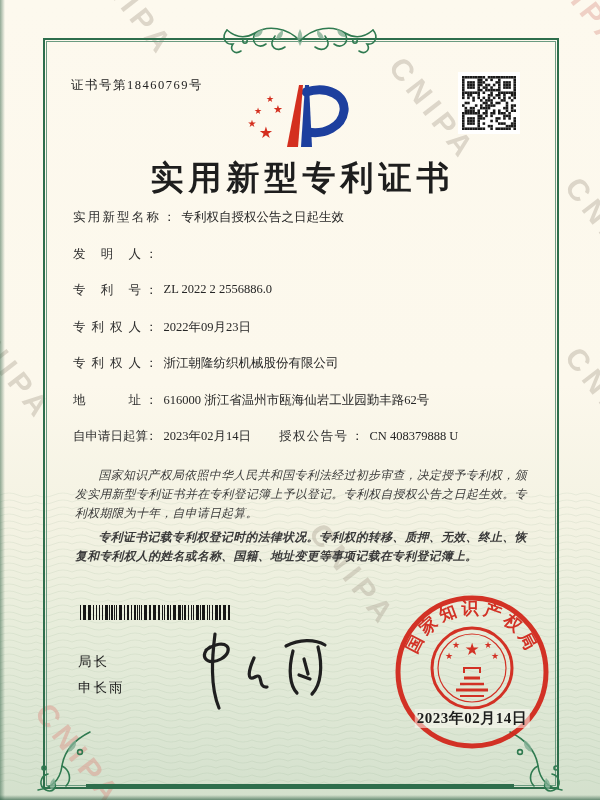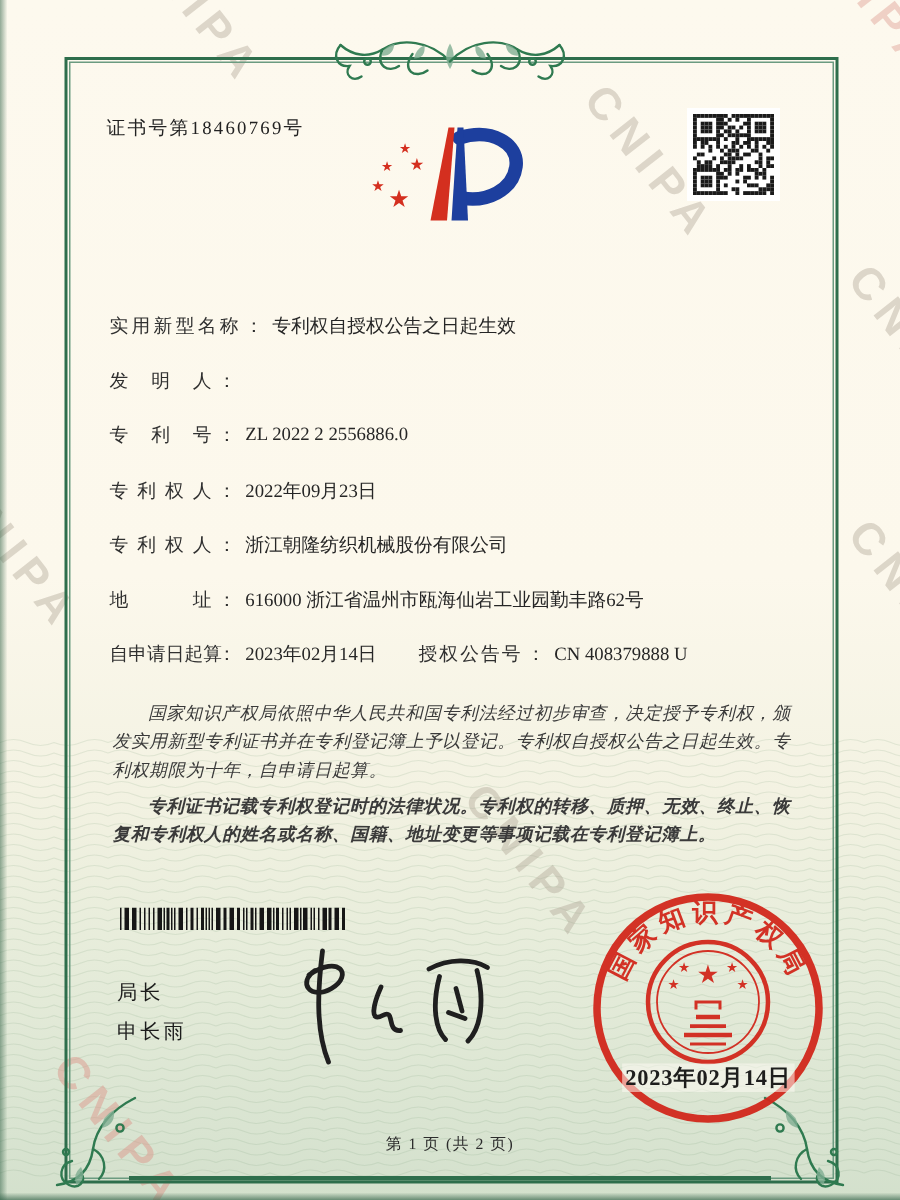--- a/index.html
+++ b/index.html
@@ -432,20 +432,21 @@
         <rect x="33.43" y="51.43" width="2.57" height="2.57"></rect>
         <rect x="36.00" y="51.43" width="2.57" height="2.57"></rect>
         <rect x="38.57" y="51.43" width="2.57" height="2.57"></rect>
         <rect x="41.14" y="51.43" width="2.57" height="2.57"></rect>
         <rect x="43.71" y="51.43" width="2.57" height="2.57"></rect>
         <rect x="46.29" y="51.43" width="2.57" height="2.57"></rect>
         <rect x="51.43" y="51.43" width="2.57" height="2.57"></rect>
       </svg>
   </div>
 
+  <div class="title">实用新型专利证书</div>
 
   <div class="fields">
     <div class="frow">
       <span class="flabel" style="width:86px">实用新型名称</span>
         <span class="fcolon">：</span>
         <span class="fvalue">专利权自授权公告之日起生效</span>
     </div>
     <div class="frow">
       <span class="flabel">发明人</span>
         <span class="fcolon">：</span>
@@ -571,17 +572,16 @@
         <path d="M72 81 v-5 h16 v5" fill="none" stroke-width="2"></path>
         <path d="M72 86 h16" stroke-width="3"></path>
         <path d="M68 92 h24" stroke-width="2.5"></path>
         <path d="M64 98 h32" stroke-width="3"></path>
         <path d="M68 104 h24" stroke-width="2"></path>
       </g>
     </svg>
     <div class="seal-date">2023年02月14日</div>
   </div>
 
-  <div class="footer">第 1 页 (共 2 页)</div>
 
   <div class="edge-left"></div>
   <div class="edge-bottom"></div>
 </div>
 
 </body></html>

